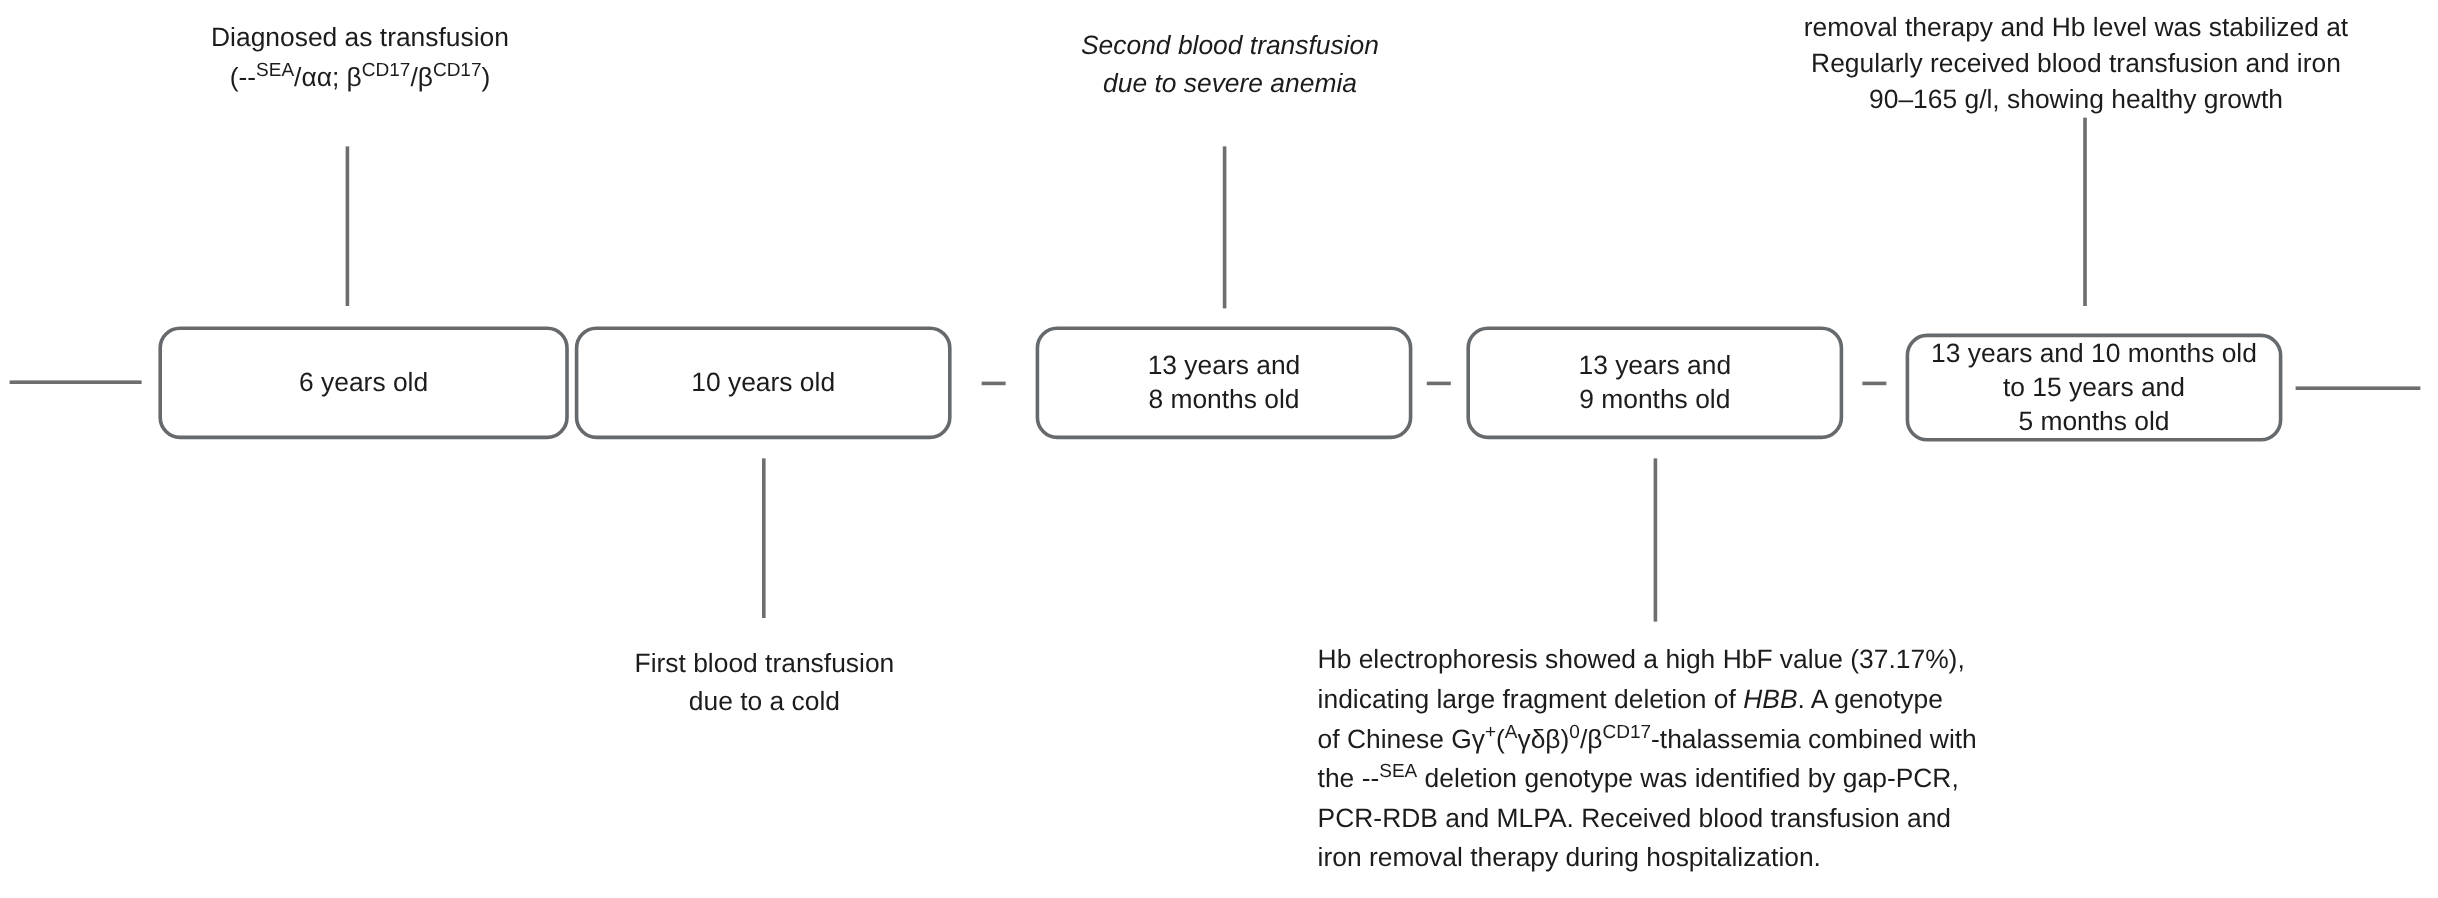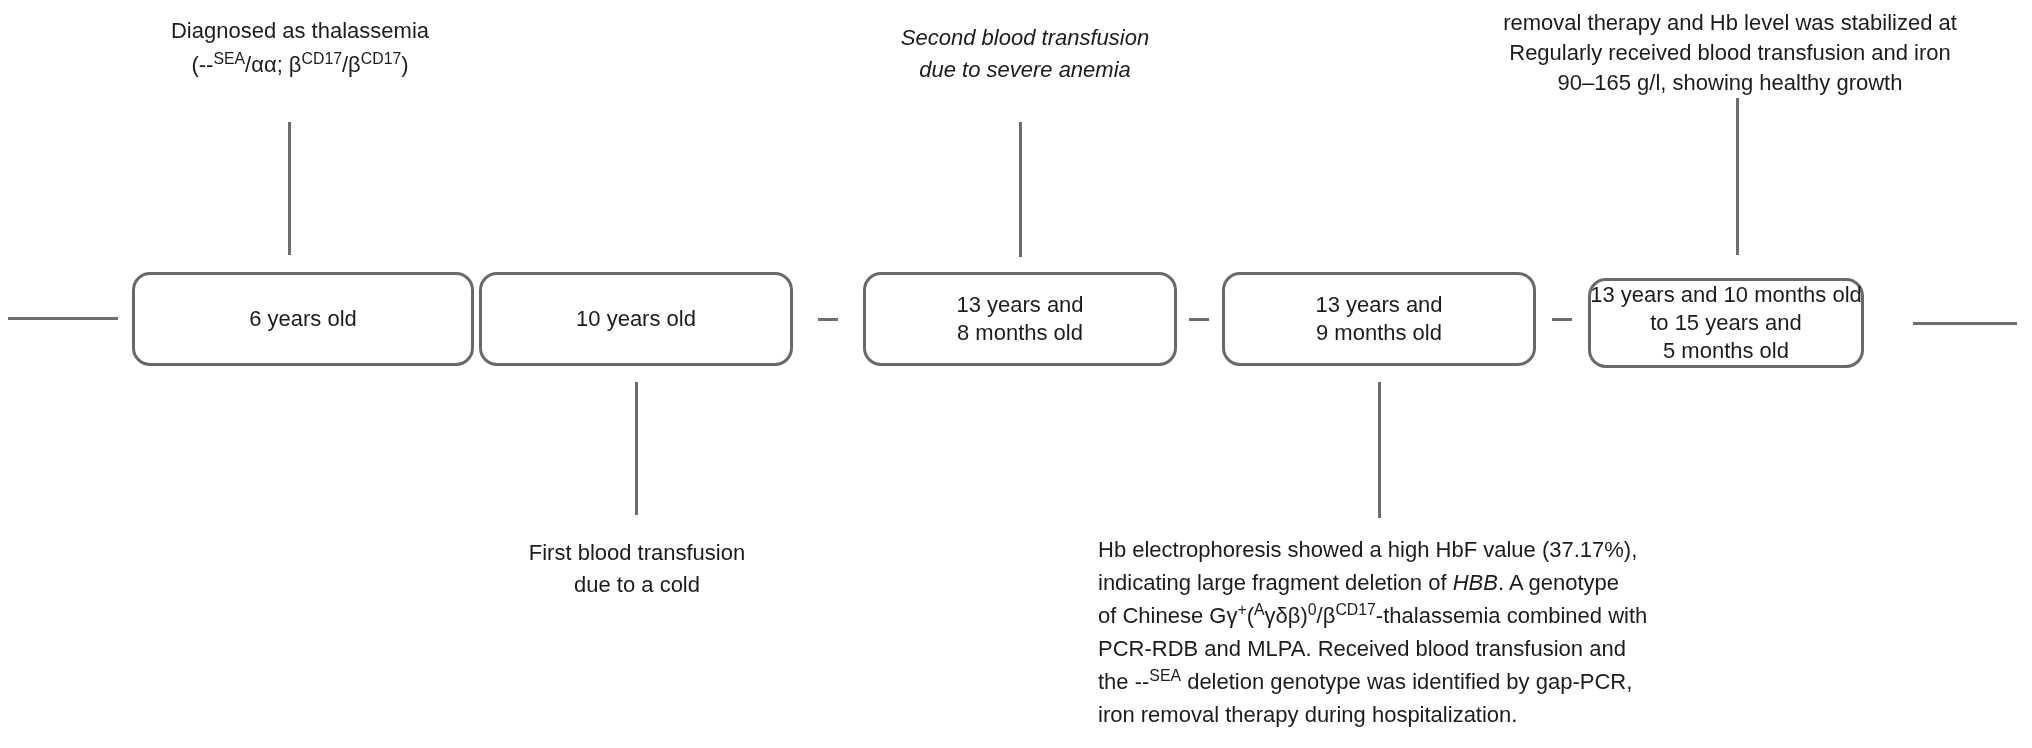--- a/index.html
+++ b/index.html
@@ -73,30 +73,30 @@
       </div>
   </div>
 
   <div class="box" style="left:1222px;top:272px;width:314px;height:94px;">
     <div>
         <div class="tline">13 years and</div>
         <div class="tline">9 months old</div>
       </div>
   </div>
 
-  <div class="box" style="left:1588px;top:278px;width:276px;height:90px;font-size:22px;line-height:28px;">
+  <div class="box" style="left:1588px;top:278px;width:314px;height:90px;font-size:22px;line-height:28px;">
     <div>
         <div class="tline">13 years and 10 months old</div>
         <div class="tline">to 15 years and</div>
         <div class="tline">5 months old</div>
       </div>
   </div>
 
   <div class="annotation center" style="left:90px;top:14px;width:420px;line-height:34px;">
-      <div class="tline">Diagnosed as thalassemia</div>
+      <div class="tline">Diagnosed as transfusion</div>
       <div class="tline">(--<sup>SEA</sup>/αα; β<sup>CD17</sup>/β<sup>CD17</sup>)</div>
     </div>
 
   <div class="annotation center" style="left:825px;top:22px;width:400px;font-style:italic;">
       <div class="tline">Second blood transfusion</div>
       <div class="tline">due to severe anemia</div>
     </div>
 
   <div class="annotation center" style="left:1440px;top:8px;width:580px;line-height:30px;">
       <div class="tline">removal therapy and Hb level was stabilized at</div>
@@ -106,18 +106,18 @@
 
   <div class="annotation center" style="left:437px;top:537px;width:400px;">
       <div class="tline">First blood transfusion</div>
       <div class="tline">due to a cold</div>
     </div>
 
   <div class="annotation left" style="left:1098px;top:533px;width:540px;">
       <div class="tline">Hb electrophoresis showed a high HbF value (37.17%),</div>
       <div class="tline">indicating large fragment deletion of <i>HBB</i>. A genotype</div>
       <div class="tline">of Chinese Gγ<sup>+</sup>(<sup>A</sup>γδβ)<sup>0</sup>/β<sup>CD17</sup>-thalassemia combined with</div>
+      <div class="tline">the --<sup>SEA</sup> deletion genotype was identified by gap-PCR,</div>
       <div class="tline">PCR-RDB and MLPA. Received blood transfusion and</div>
-      <div class="tline">the --<sup>SEA</sup> deletion genotype was identified by gap-PCR,</div>
       <div class="tline">iron removal therapy during hospitalization.</div>
     </div>
 
 </div>
 
 </body></html>

